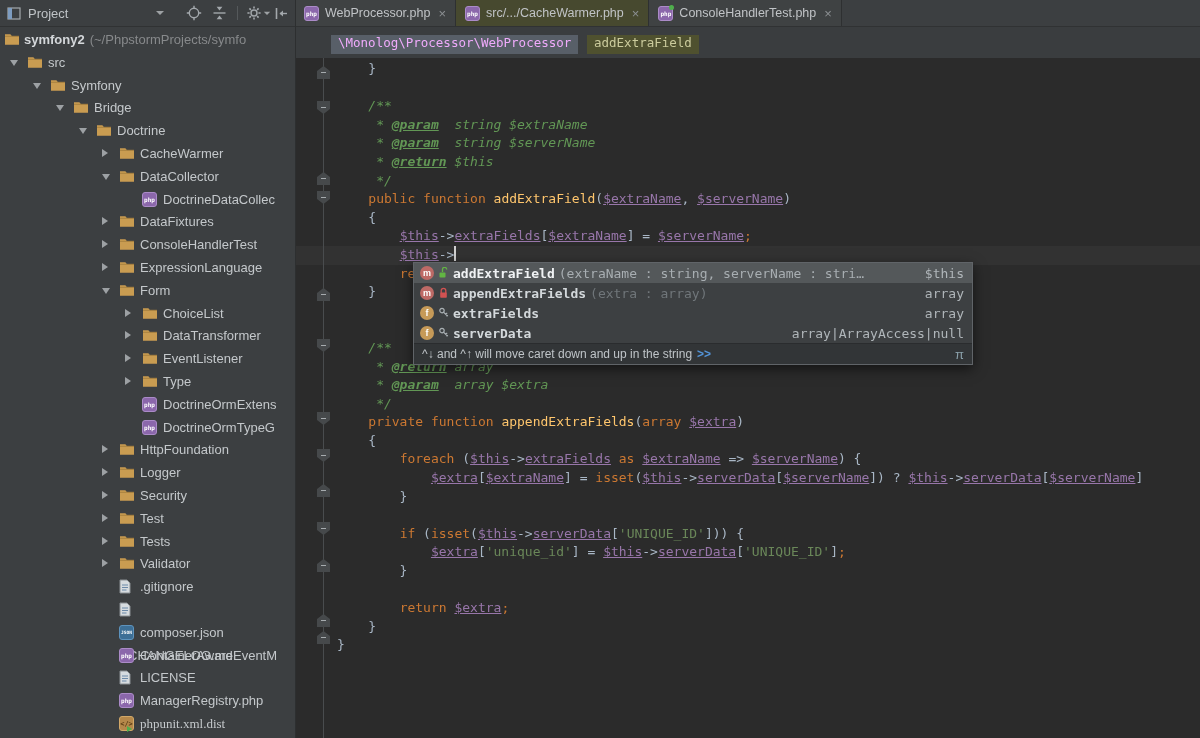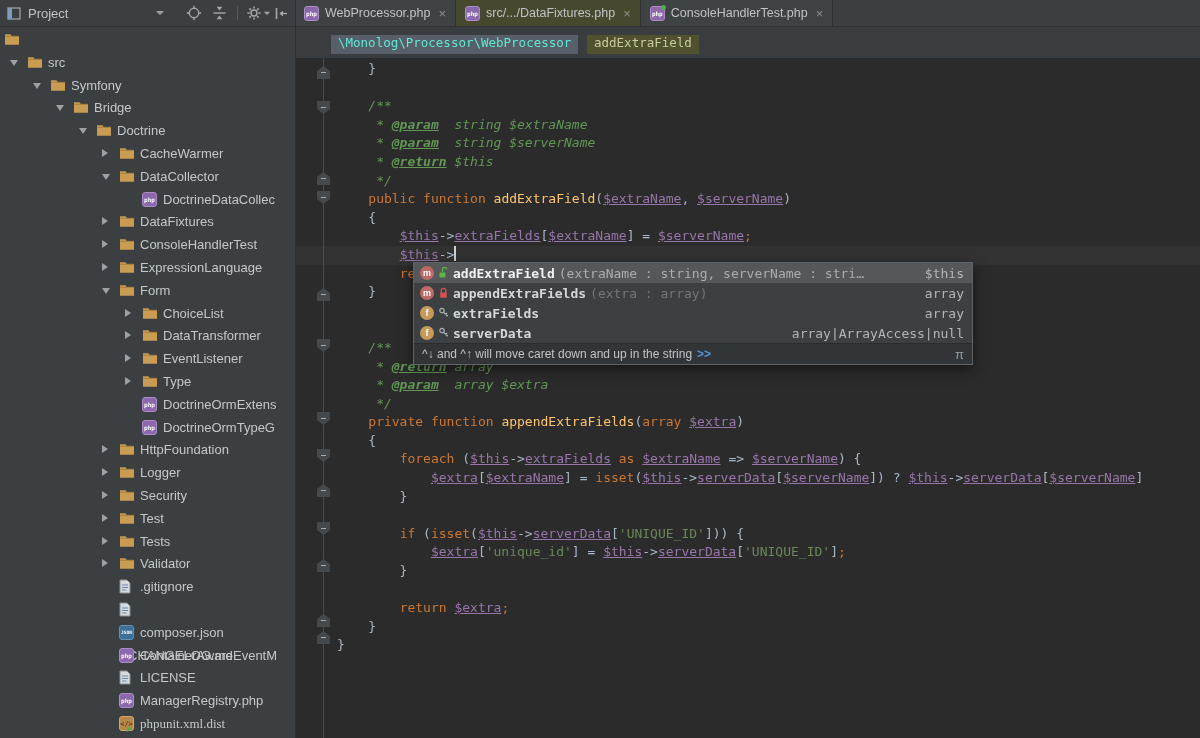--- a/index.html
+++ b/index.html
@@ -40,21 +40,21 @@
   .arr{position:absolute;width:0;height:0;border-style:solid;}
   .arr.open{top:9px;border-width:6px 4.5px 0 4.5px;border-color:#9da1a4 transparent transparent transparent;}
   .arr.closed{top:7px;border-width:4.5px 0 4.5px 6px;border-color:transparent transparent transparent #9da1a4;}
   #tree-root-name{font-weight:bold;color:#d4d7da;}
   #tree-root-path{color:#87898b;font-weight:normal;margin-left:5px;}
 
   
   #crumbbar{position:absolute;left:296px;top:27px;right:0;height:31px;background:#3a3d3f;}
   .crumb{position:absolute;top:8px;height:19px;line-height:19px;padding:0 7px;
          font:12.5px "DejaVu Sans Mono",monospace;white-space:nowrap;}
-  .crumb.ns{background:#585f68;color:#5eead4;}
+  .crumb.ns{background:#585f68;color:#f0abfc;}
   .crumb.method{background:#4f512f;color:#cbcb9c;}
   .peek{position:absolute;height:3px;background:#585d5f;opacity:.55;}
 
   
   #editor{position:absolute;left:296px;top:58px;right:0;bottom:0;background:#2b2b2b;overflow:hidden;}
   #gutterline{position:absolute;left:27px;top:0;bottom:0;width:1px;background:#494c4e;}
   #caretline{position:absolute;left:0;right:0;height:19px;background:#323232;}
   #code{position:absolute;left:41px;top:2px;z-index:1;font:13px/18.6px "DejaVu Sans Mono",monospace;color:#a9b7c6;}
   .code-line{height:18.6px;white-space:pre;}
   .t-kw{color:#cc7832;}
@@ -147,36 +147,37 @@
   </div>
 
   <div id="tabbar">
       <div class="tab">
         <span class="fileicon php">php</span>
         <span class="tablabel">WebProcessor.php</span>
         <span class="tabclose">×</span>
       </div>
       <div class="tab active">
         <span class="fileicon php">php</span>
-        <span class="tablabel">src/.../DataFixtures.php</span>
+        <span class="tablabel">src/.../CacheWarmer.php</span>
         <span class="tabclose">×</span>
       </div>
       <div class="tab">
         <span class="fileicon php">php<span class="testdot"></span></span>
         <span class="tablabel">ConsoleHandlerTest.php</span>
         <span class="tabclose">×</span>
       </div>
     </div>
 
   <div id="projpanel">
       <div class="trow" style="top: 1px;">
         <span class="ticon" style="left: 4px;"><svg width="16" height="14" viewBox="0 0 16 14">
             <path d="M1 2.2h5.4l1.6 2.1H15v8.5H1z" fill="#c99c51"></path>
             <path d="M1 4.3h14" stroke="#a8813f" stroke-width="1"></path>
           </svg></span>
+        <span class="tlabel" style="left: 24px;"><span id="tree-root-name">symfony2</span><span id="tree-root-path">(~/PhpstormProjects/symfo</span></span>
       </div>
       <div class="trow" style="top: 23.8px;">
         <span class="arr open" style="left: 10px;"></span>
         <span class="ticon" style="left: 27px;"><svg width="16" height="14" viewBox="0 0 16 14">
             <path d="M1 2.2h5.4l1.6 2.1H15v8.5H1z" fill="#c99c51"></path>
             <path d="M1 4.3h14" stroke="#a8813f" stroke-width="1"></path>
           </svg></span>
         <span class="tlabel" style="left: 48px;">src</span>
       </div>
       <div class="trow" style="top: 46.6px;">

